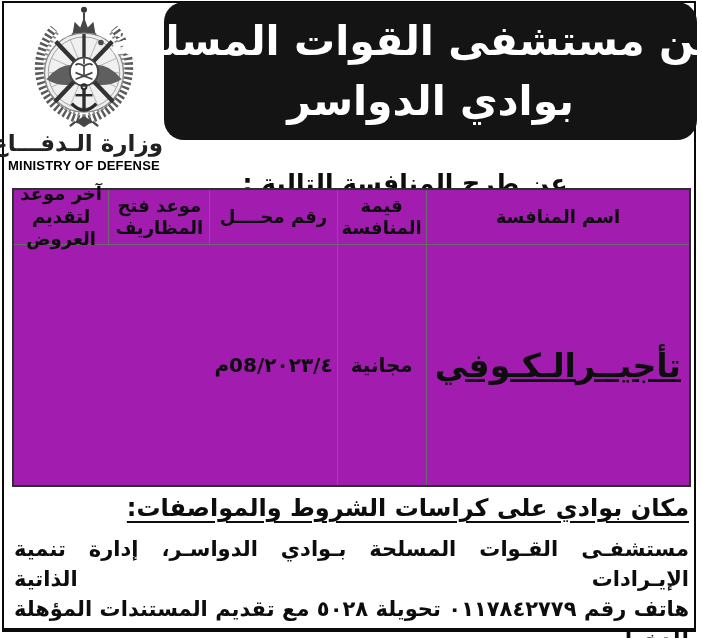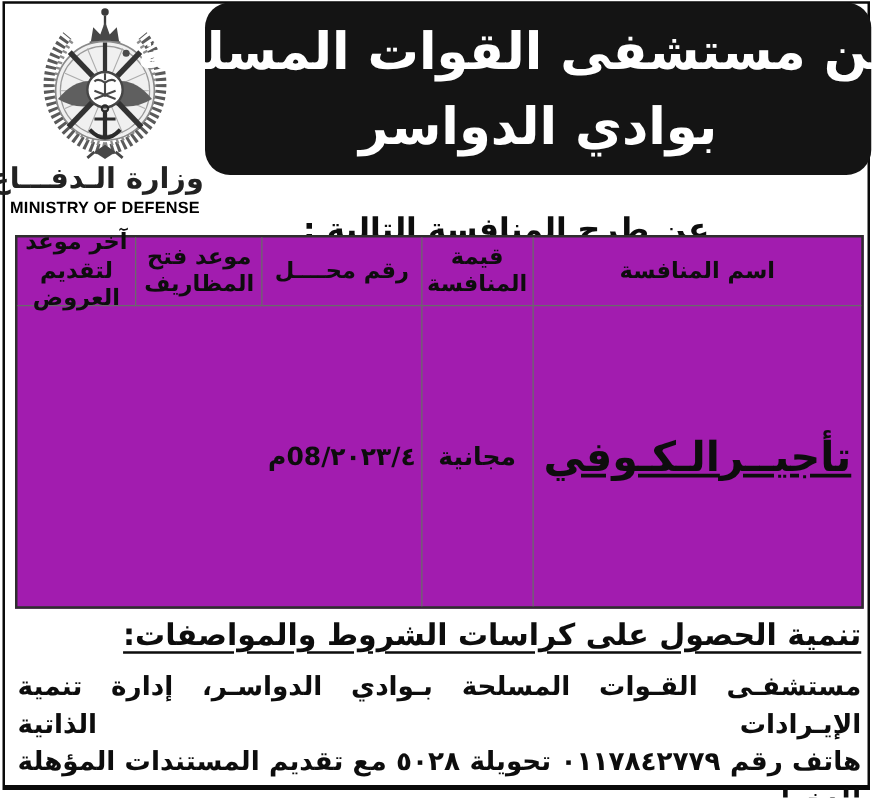--- a/index.html
+++ b/index.html
@@ -147,17 +147,17 @@
 
   <div class="td name">
     <div class="name-line">تأجيــر</div>
     <div class="name-line">الـكـوفي</div>
   </div>
   <div class="td">مجانية</div>
   <div class="td">٢٠٢٣/٤/08م</div>
 </div>
 
 <div class="footer">
-  <div class="footer-heading">تنمية الحصول على كراسات الشروط والمواصفات:</div>
+  <div class="footer-heading">مكان بوادي على كراسات الشروط والمواصفات:</div>
   <div class="footer-line">مستشفـى القـوات المسلحة بـوادي الدواسـر، إدارة تنمية الإيـرادات الذاتية</div>
   <div class="footer-line">هاتف رقم ٠١١٧٨٤٢٧٧٩ تحويلة ٥٠٢٨ مع تقديم المستندات المؤهلة للدخول</div>
 
 </div>
 
 </body></html>

